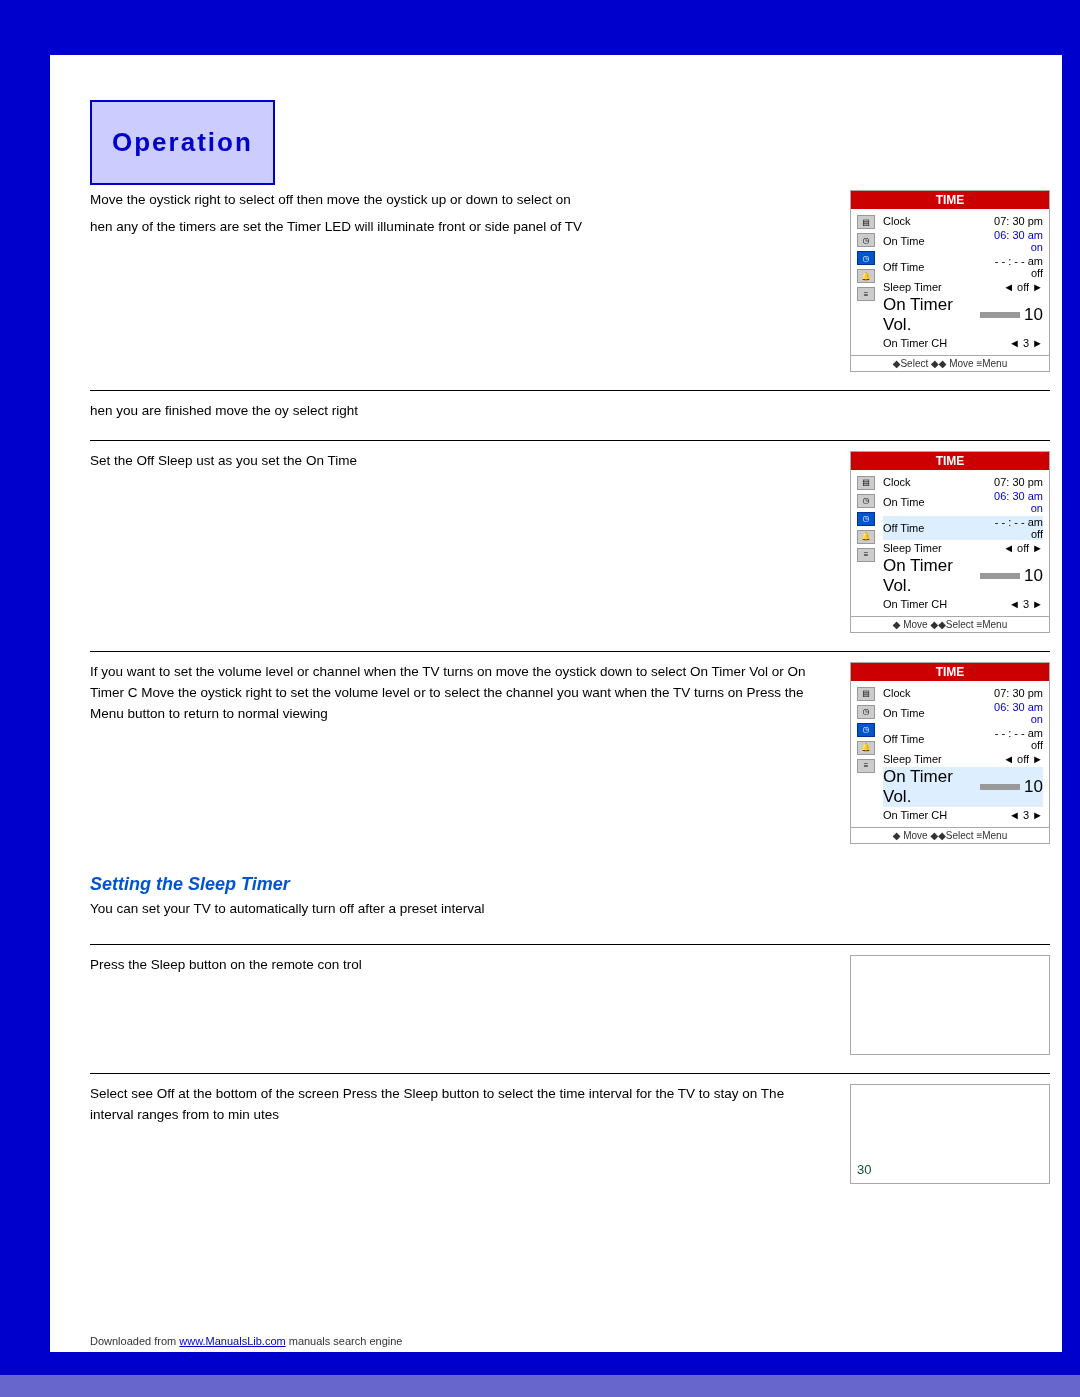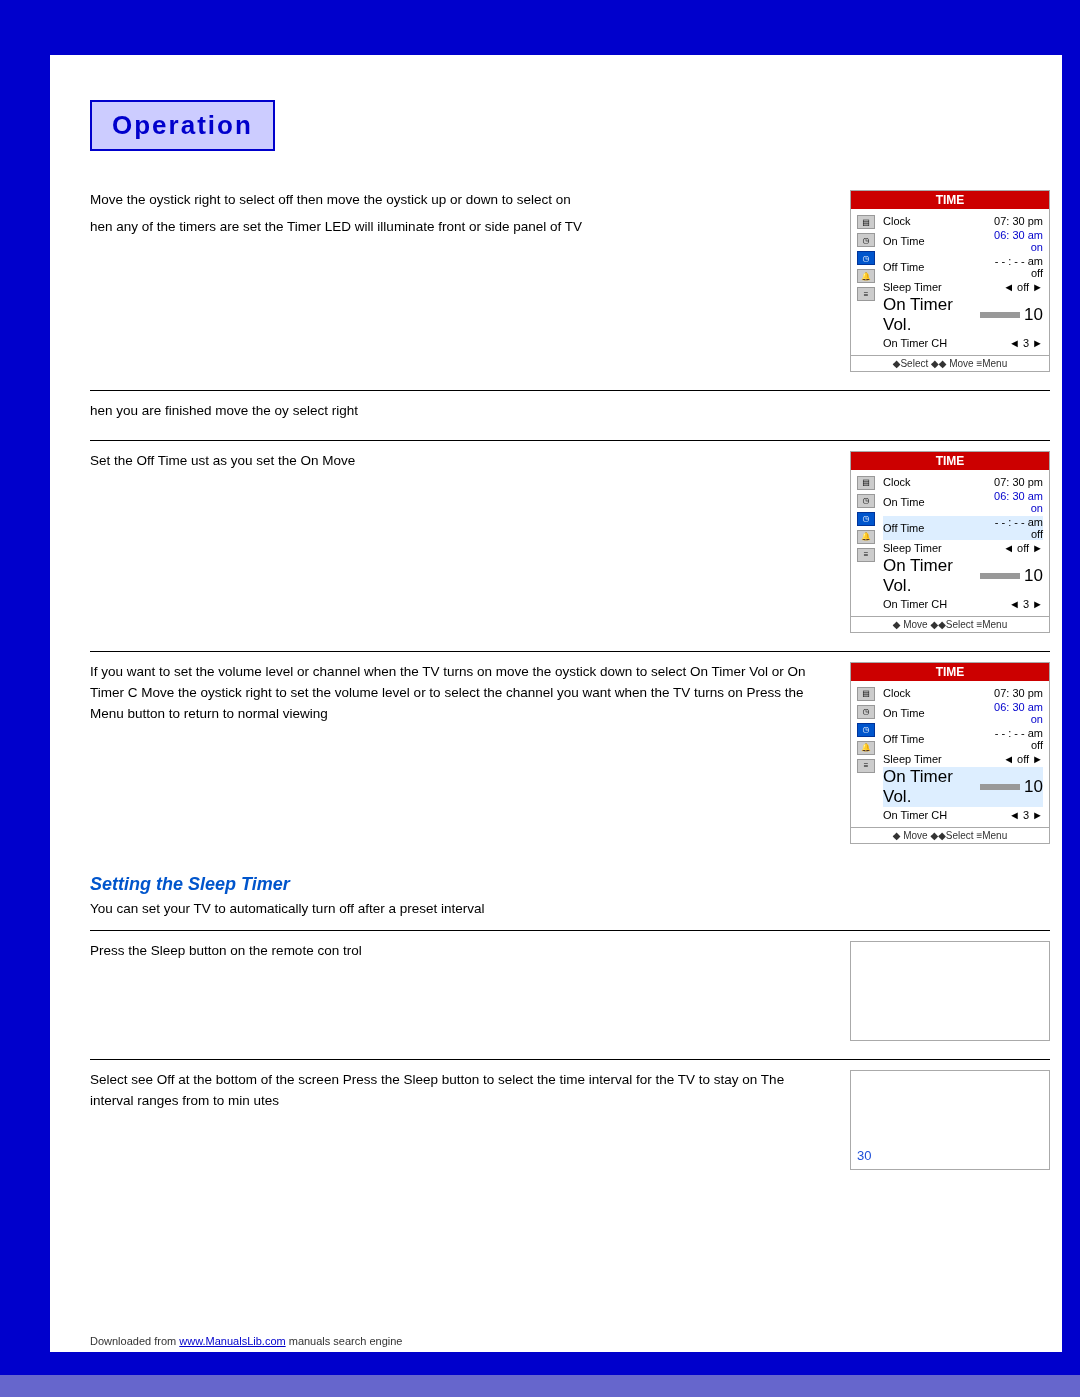--- a/index.html
+++ b/index.html
@@ -62,21 +62,21 @@
     
     .title-section {
       position: absolute;
       top: 100px;
       left: 90px;
       width: 450px;
     }
     .title-box {
       background: #ccccff;
       border: 2px solid #0000cc;
-      padding: 8px 20px;
+      padding: 25px 20px;
       display: inline-block;
     }
     .title-box h1 {
       font-size: 26px;
       font-weight: bold;
       color: #0000cc;
       font-family: Arial, sans-serif;
       letter-spacing: 2px;
     }
 
@@ -168,37 +168,37 @@
       border: 1.5px solid #aaa;
       background: #fff;
       min-height: 100px;
       display: flex;
       align-items: flex-end;
       padding: 6px;
       font-size: 12px;
     }
     .sleep-panel-num {
       font-size: 13px;
-      color: #1d4ed8;
+      color: #14532d;
     }
 
     
     .sleep-heading {
       margin-top: 30px;
       margin-bottom: 6px;
     }
     .sleep-heading h2 {
       font-size: 18px;
       font-weight: bold;
       color: #0055cc;
       font-style: italic;
     }
     .sleep-subtext {
       font-size: 13.5px;
-      margin-bottom: 14px;
+      margin-bottom: 28px;
     }
 
     
     .footer-text {
       position: absolute;
       bottom: 50px;
       left: 90px;
       font-size: 11px;
       color: #333;
     }
@@ -286,21 +286,21 @@
   </div>
 
   <div class="section-block">
     <div class="section-text">
       <p>  hen you are finished  move the  oy select right</p>
     </div>
   </div>
 
   <div class="section-block">
     <div class="section-text">
-      <p>Set the Off Time  ust as you set the On Move</p>
+      <p>Set the Off Sleep  ust as you set the On Time</p>
     </div>
     <div class="time-panel">
       <div class="time-panel-header">TIME</div>
       <div class="time-panel-body">
         <div style="display:flex;">
           <div style="width:22px; display:flex; flex-direction:column; gap:4px; margin-right:4px; margin-top:2px;">
             <div style="width:18px;height:14px;background:#ccc;border:1px solid #999;font-size:8px;display:flex;align-items:center;justify-content:center;">▤</div>
             <div style="width:18px;height:14px;background:#ccc;border:1px solid #999;font-size:8px;display:flex;align-items:center;justify-content:center;">◷</div>
             <div style="width:18px;height:14px;background:#0055cc;border:1px solid #003399;font-size:8px;display:flex;align-items:center;justify-content:center;color:#fff;">◷</div>
             <div style="width:18px;height:14px;background:#ccc;border:1px solid #999;font-size:8px;display:flex;align-items:center;justify-content:center;">🔔</div>

